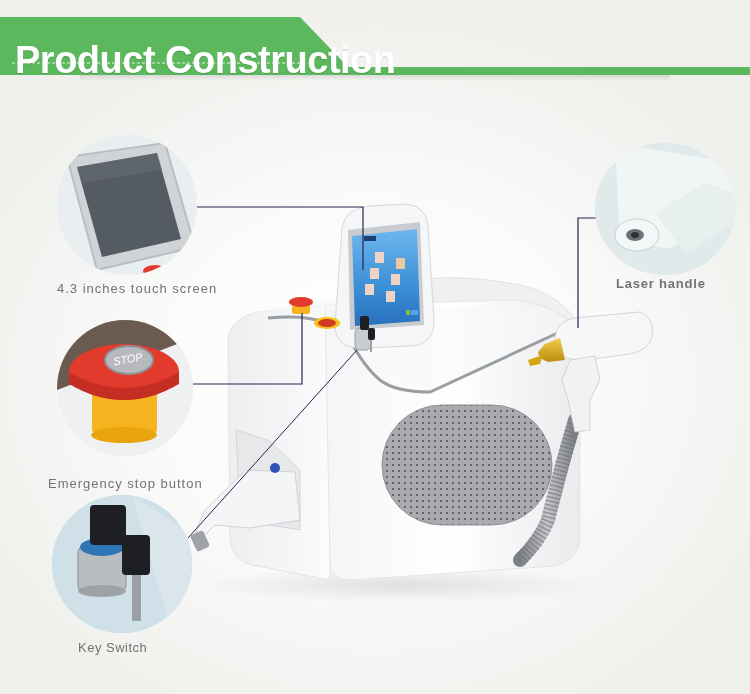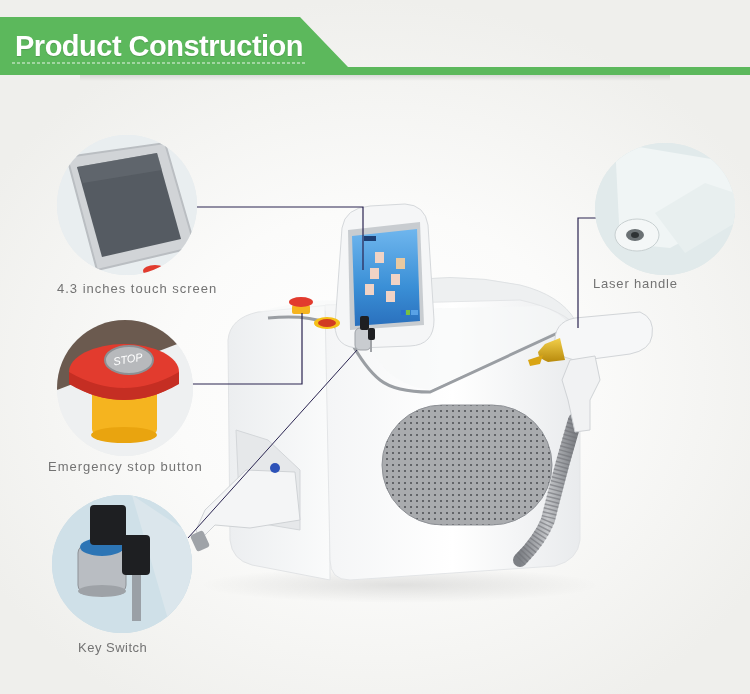--- a/index.html
+++ b/index.html
@@ -1,21 +1,21 @@
 <!DOCTYPE html>
 <html><head>
 <meta charset="utf-8">
 <style>
   html,body{margin:0;padding:0;}
   body{width:750px;height:694px;position:relative;overflow:hidden;
     font-family:"Liberation Sans",sans-serif;
     background:radial-gradient(ellipse 60% 55% at 50% 55%, #ffffff 0%, #fbfbfa 45%, #efefec 100%);}
   .banner{position:absolute;left:0;top:0;width:750px;height:80px;}
   .banner svg{position:absolute;left:0;top:0;}
-  .banner-title{position:absolute;left:15px;top:30px;font-size:29px;font-weight:bold;color:#ffffff;
+  .banner-title{position:absolute;left:15px;top:39px;font-size:38px;font-weight:bold;color:#ffffff;
     letter-spacing:-0.5px;text-shadow:0 1px 1px rgba(0,0,0,0.15);white-space:nowrap;}
   .banner-shadow{position:absolute;left:80px;top:75px;width:590px;height:6px;
     background:linear-gradient(to bottom, rgba(0,0,0,0.10), rgba(0,0,0,0));}
   .callout{position:absolute;border-radius:50%;overflow:hidden;}
   .label{position:absolute;font-size:13px;color:#737373;letter-spacing:1px;white-space:nowrap;}
   .lines{position:absolute;left:0;top:0;}
   .machine{position:absolute;left:0;top:0;}
 </style>
 </head>
 <body>
@@ -149,21 +149,21 @@
     <rect x="0" y="0" width="136" height="136" fill="#eef0f1"></rect>
     <path d="M0,0 L136,0 L136,18 L0,70 Z" fill="#6b5a4f"></path>
     <rect x="35" y="65" width="65" height="50" rx="6" fill="#f5b41f"></rect>
     <ellipse cx="67" cy="115" rx="33" ry="8" fill="#e9a40f"></ellipse>
     <ellipse cx="67" cy="52" rx="55" ry="28" fill="#e23b2e"></ellipse>
     <path d="M12,52 L12,64 Q67,96 122,64 L122,52 Q67,84 12,52 Z" fill="#c52e23"></path>
     <ellipse cx="72" cy="40" rx="24" ry="14" fill="#b7b9bc" stroke="#8d9094" stroke-width="2"></ellipse>
   </svg>
   <div style="position:absolute;left:56px;top:33px;font-size:11px;color:#ffffff;font-style:italic;transform:rotate(-10deg);">STOP</div>
 </div>
-<div class="label" style="left:48px;top:459px;">Emergency stop button</div>
+<div class="label" style="left:48px;top:476px;">Emergency stop button</div>
 
 <div class="callout" style="left:52px;top:495px;width:140px;height:138px;background:#c9dce5;">
   <svg width="140" height="138">
     <rect x="0" y="0" width="140" height="138" fill="#cfe0e8"></rect>
     <path d="M80,0 L140,40 L140,138 L120,138 Z" fill="#dbe6ec"></path>
     <rect x="26" y="50" width="48" height="48" rx="8" fill="#b9bdc2" stroke="#8d9196" stroke-width="1"></rect>
     <ellipse cx="50" cy="52" rx="22" ry="9" fill="#2d75b5"></ellipse>
     <ellipse cx="50" cy="96" rx="24" ry="6" fill="#9ea2a7"></ellipse>
     <rect x="38" y="10" width="36" height="40" rx="4" fill="#1e1f22"></rect>
     <rect x="70" y="40" width="28" height="40" rx="4" fill="#1e1f22"></rect>
@@ -175,13 +175,13 @@
 <div class="callout" style="left:595px;top:143px;width:140px;height:132px;background:#dfe8e9;">
   <svg width="140" height="132">
     <rect x="0" y="0" width="140" height="132" fill="#e1eaeb"></rect>
     <path d="M20,0 L140,20 L140,70 L75,105 L25,100 Z" fill="#f0f5f5"></path>
     <path d="M60,70 L110,40 L140,50 L140,80 L90,110 Z" fill="#e8efef"></path>
     <ellipse cx="42" cy="92" rx="22" ry="16" fill="#f4f7f7" stroke="#c7cfd0" stroke-width="1"></ellipse>
     <ellipse cx="40" cy="92" rx="9" ry="6" fill="#6b7174"></ellipse>
     <ellipse cx="40" cy="92" rx="4" ry="3" fill="#2e3234"></ellipse>
   </svg>
 </div>
-<div class="label" style="left:593px;top:276px;letter-spacing:0.8px;">Laser handle</div>
+<div class="label" style="left:616px;top:276px;letter-spacing:0.8px;font-weight:bold;">Laser handle</div>
 
 </body></html>

